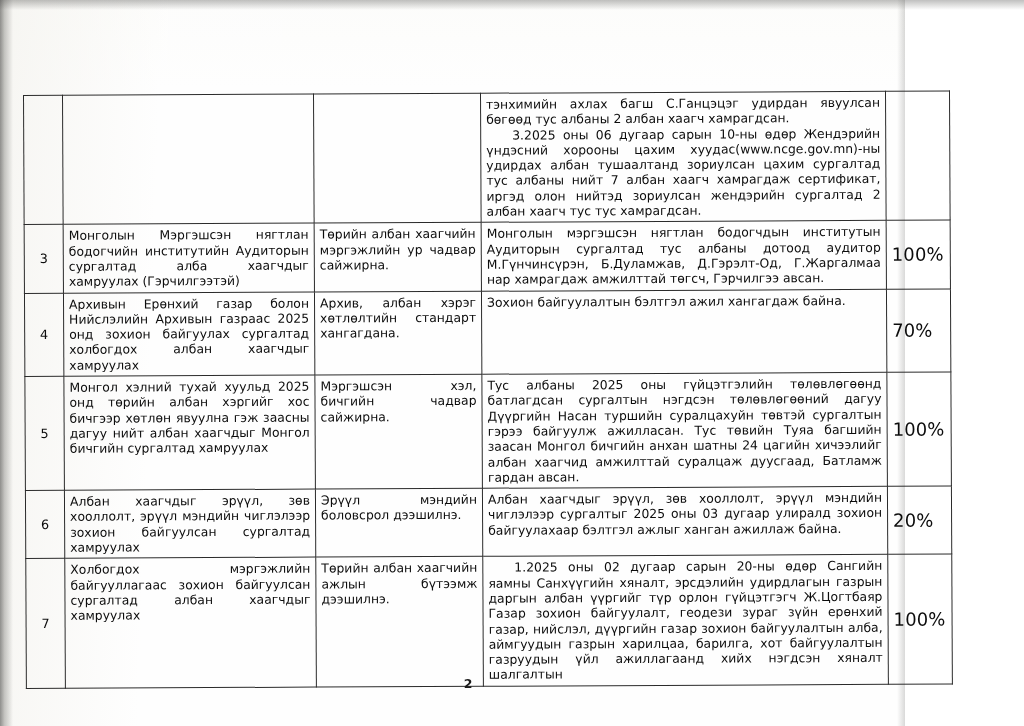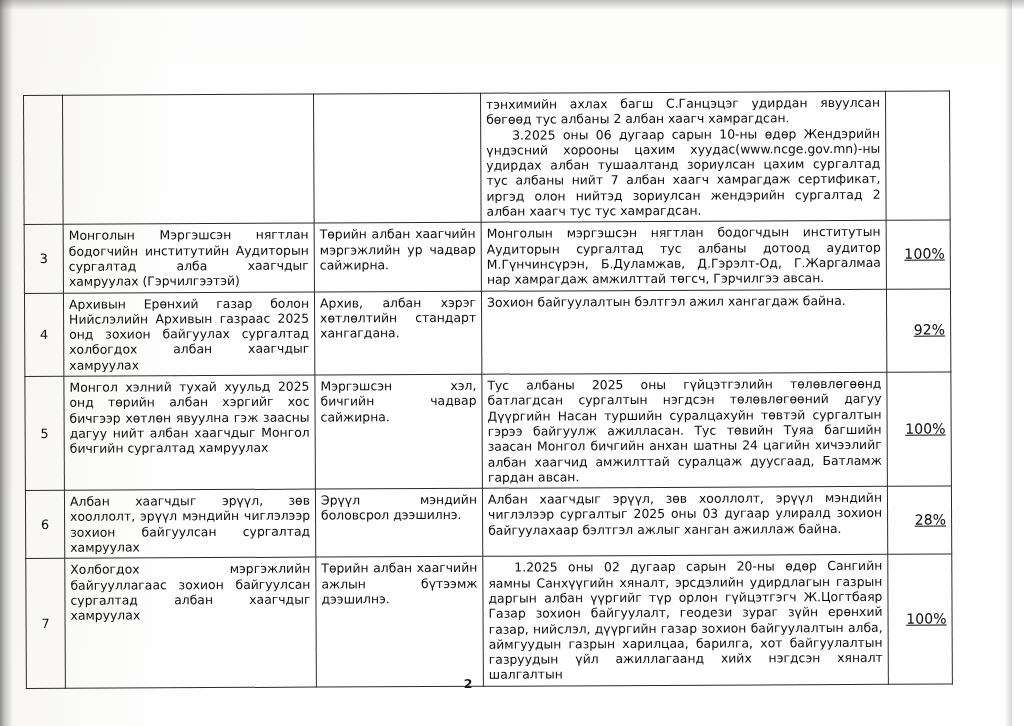--- a/index.html
+++ b/index.html
@@ -11,21 +11,21 @@
     width: 1024px;
     height: 726px;
     overflow: hidden;
     font-family: "DejaVu Sans", "Liberation Sans", sans-serif;
     color: #0c0c0c;
   }
 
   
   .page {
     position: relative;
-    width: 1012px;
+    width: 905px;
     height: 726px;
     background: #ffffff;
   }
 
   
   .paper-tint {
     position: absolute;
     inset: 0;
     background:
       linear-gradient(92deg, rgba(245,244,240,0.85) 0%, rgba(255,255,255,0.25) 18%, rgba(255,255,255,0) 55%),
@@ -62,25 +62,24 @@
   .col-status { width: 405px; }
   .col-pct    { width: 64px;  }
 
   td.num {
     text-align: center;
     vertical-align: middle;
     font-size: 12.8px;
     font-weight: 500;
   }
   td.pct {
-    text-align: right;
+    text-align: left;
     vertical-align: middle;
-    font-size: 14px;
+    font-size: 18px;
     letter-spacing: 0.1px;
-    text-decoration: underline;
   }
 
   .justify {
     text-align: justify;
     text-justify: inter-word;
     hyphens: none;
   }
   .indent {
     text-indent: 26px;
   }
@@ -169,41 +168,41 @@
         <td class="pct">100%</td>
       </tr>
 
       <tr>
         <td class="num">4</td>
         <td class="justify">Архивын Ерөнхий газар болон Нийслэлийн Архивын газраас 2025 онд зохион байгуулах сургалтад холбогдох албан хаагчдыг хамруулах</td>
         <td class="justify">Архив, албан хэрэг хөтлөлтийн стандарт хангагдана.</td>
         <td class="left">
           <div class="left">Зохион байгуулалтын бэлтгэл ажил хангагдаж байна.</div>
         </td>
-        <td class="pct">92%</td>
+        <td class="pct">70%</td>
       </tr>
 
       <tr>
         <td class="num">5</td>
         <td class="justify">Монгол хэлний тухай хуульд 2025 онд төрийн албан хэргийг хос бичгээр хөтлөн явуулна гэж заасны дагуу нийт албан хаагчдыг Монгол бичгийн сургалтад хамруулах</td>
         <td class="justify">Мэргэшсэн хэл, бичгийн чадвар сайжирна.</td>
         <td class="justify">
           <div class="justify">Тус албаны 2025 оны гүйцэтгэлийн төлөвлөгөөнд батлагдсан сургалтын нэгдсэн төлөвлөгөөний дагуу Дүүргийн Насан туршийн суралцахуйн төвтэй сургалтын гэрээ байгуулж ажилласан. Тус төвийн Туяа багшийн заасан Монгол бичгийн анхан шатны 24 цагийн хичээлийг албан хаагчид амжилттай суралцаж дуусгаад, Батламж гардан авсан.</div>
         </td>
         <td class="pct">100%</td>
       </tr>
 
       <tr>
         <td class="num">6</td>
         <td class="justify">Албан хаагчдыг эрүүл, зөв хооллолт, эрүүл мэндийн чиглэлээр зохион байгуулсан сургалтад хамруулах</td>
         <td class="justify">Эрүүл мэндийн боловсрол дээшилнэ.</td>
         <td class="justify">
           <div class="justify">Албан хаагчдыг эрүүл, зөв хооллолт, эрүүл мэндийн чиглэлээр сургалтыг 2025 оны 03 дугаар улиралд зохион байгуулахаар бэлтгэл ажлыг ханган ажиллаж байна.</div>
         </td>
-        <td class="pct">28%</td>
+        <td class="pct">20%</td>
       </tr>
 
       <tr>
         <td class="num">7</td>
         <td class="justify">Холбогдох мэргэжлийн байгууллагаас зохион байгуулсан сургалтад албан хаагчдыг хамруулах</td>
         <td class="justify">Төрийн албан хаагчийн ажлын бүтээмж дээшилнэ.</td>
         <td class="justify">
           <div class="justify indent">1.2025 оны 02 дугаар сарын 20-ны өдөр Сангийн яамны Санхүүгийн хяналт, эрсдэлийн удирдлагын газрын даргын албан үүргийг түр орлон гүйцэтгэгч Ж.Цогтбаяр Газар зохион байгуулалт, геодези зураг зүйн ерөнхий газар, нийслэл, дүүргийн газар зохион байгуулалтын алба, аймгуудын газрын харилцаа, барилга, хот байгуулалтын газруудын үйл ажиллагаанд хийх нэгдсэн хяналт шалгалтын</div>
         </td>
         <td class="pct">100%</td>

